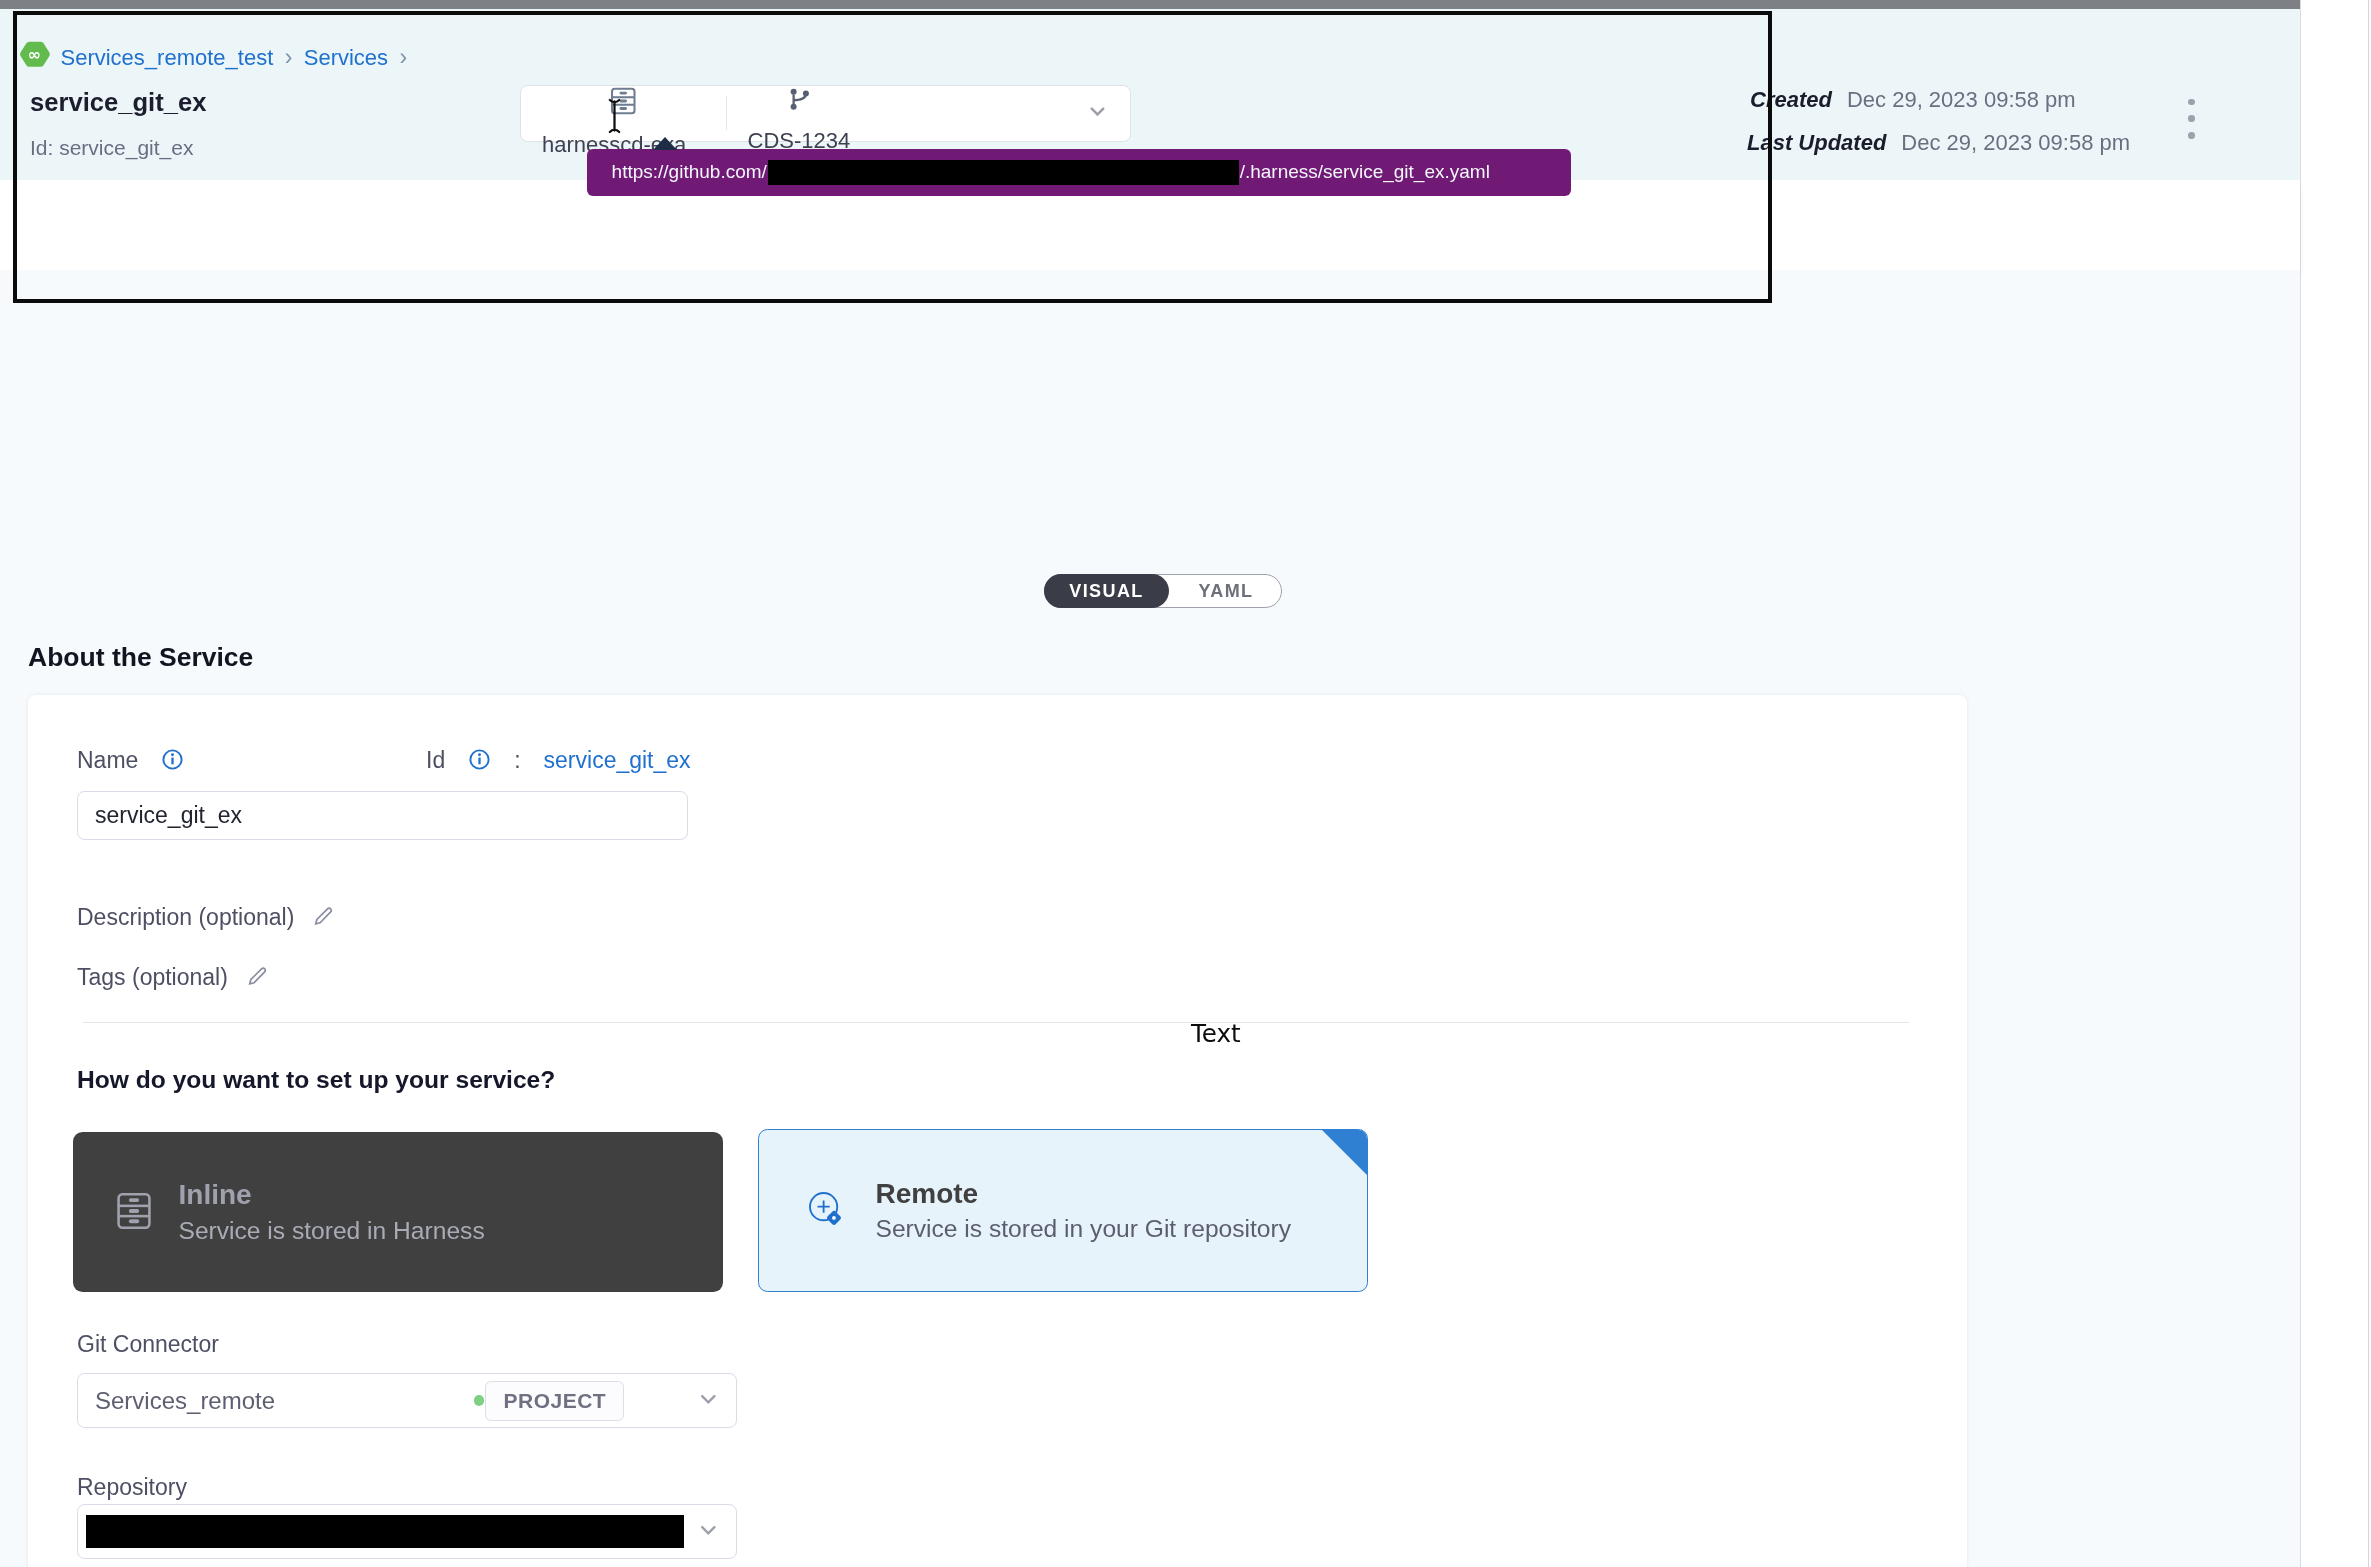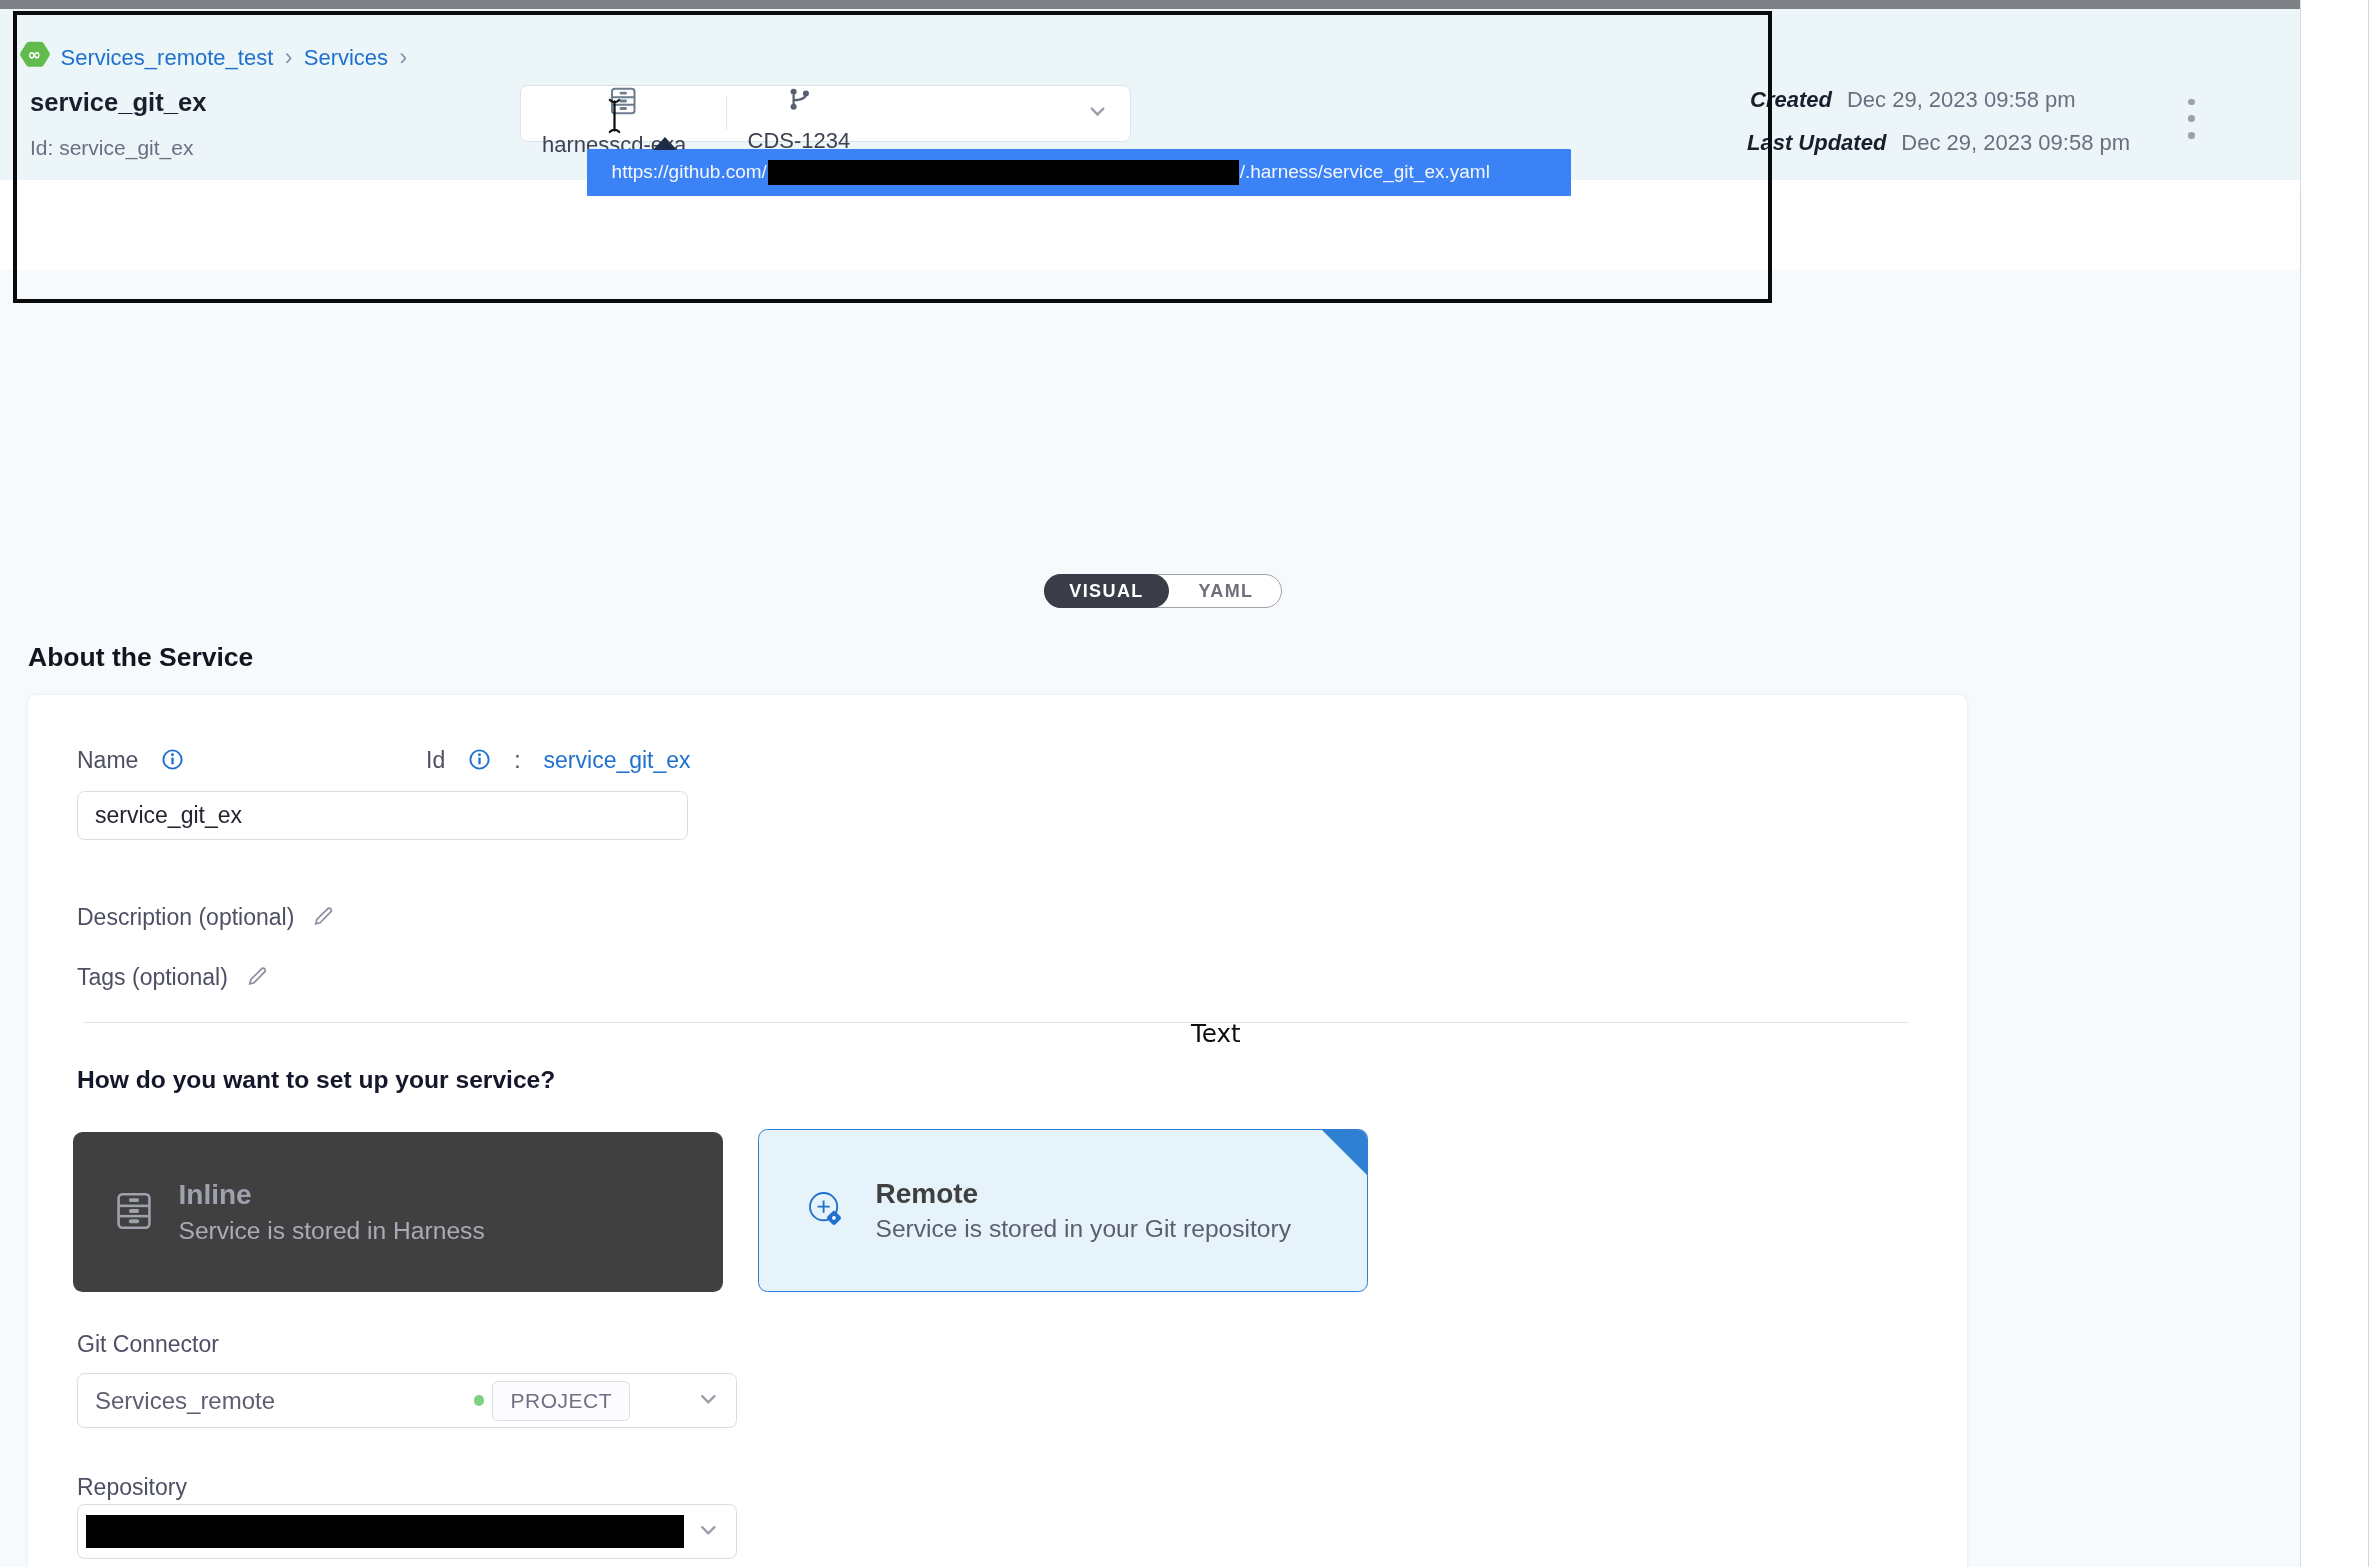--- a/index.html
+++ b/index.html
@@ -19,21 +19,21 @@
   .crumb-link{color:#2071ce;font-size:22px;}
   .crumb-sep{color:#7e93ab;font-size:23px;padding:0 1.9px;}
   #svc-title{left:30px;top:79px;font-size:25.6px;font-weight:700;color:#1c1e2e;}
   #svc-id{left:30px;top:127px;font-size:21px;color:#6b6d80;}
   
   #selector{left:520px;top:76px;width:609px;height:55px;background:#ffffff;border:0.9px solid #dde1e8;border-radius:7.6px;display:flex;align-items:center;}
   #selector .seg{display:flex;align-items:center;gap:13.2px;padding:0 21px;height:100%;flex-direction:column;}
   #selector .divider{width:0.9px;height:34px;background:#e2e5ea;}
   #selector .seltext{font-size:22px;color:#3f4152;}
   
-  #tooltip{left:587px;top:149px;width:984px;height:47px;background:#3b82f6;border-radius:1px;display:flex;align-items:center;padding:0 24.6px;box-sizing:border-box;z-index:46;}
+  #tooltip{left:587px;top:149px;width:984px;height:47px;background:#701a75;border-radius:6px;display:flex;align-items:center;padding:0 24.6px;box-sizing:border-box;z-index:46;}
   #tooltip .caret{position:absolute;left:66px;top:-12.3px;width:0;height:0;border-left:12.3px solid transparent;border-right:12.3px solid transparent;border-bottom:13.2px solid #1d2c47;}
   #tooltip .tiptext{color:#f4f7fb;font-size:19px;white-space:nowrap;}
   #tooltip .redact{display:inline-block;width:471px;height:25.6px;background:#000;vertical-align:middle;margin:0 0.9px;}
   
   .meta-row{display:flex;align-items:baseline;gap:15px;}
   .meta-label{font-size:22px;font-weight:700;color:#1b1d2c;font-style:italic;}
   .meta-value{font-size:22px;color:#6c6e80;}
   .kebab{display:flex;flex-direction:column;align-items:center;gap:10.4px;cursor:pointer;}
   .kebab i{width:6.6px;height:6.6px;border-radius:50%;background:#9ba1ad;display:block;}
   
@@ -280,21 +280,21 @@
             <div class="t1">Remote</div>
             <div class="t2">Service is stored in your Git repository</div>
           </span>
         </div>
       </div>
 
       <div class="abs fieldlabel" style="left:49px;top:636px;">Git Connector</div>
       <div class="dd-box" style="left:49px;top:678px;">
         <span class="dd-text">Services_remote</span>
         <span class="gdot" style="margin-left:199px;"></span>
-        <span class="scope-badge" style="margin-left:8px;">PROJECT</span>
+        <span class="scope-badge" style="margin-left:1px;font-weight:bold;">PROJECT</span>
         <span class="chev">
           <svg width="24.6" height="24.6" viewBox="0 0 24 24">
               <polyline points="6,9 12,15 18,9" fill="none" stroke="#9da0ab" stroke-width="2.4" stroke-linecap="round"></polyline>
             </svg>
         </span>
       </div>
 
       <div class="abs fieldlabel" style="left:49px;top:767px;margin-top:12px;">Repository</div>
       <div class="dd-box" style="left:49px;top:809px;">
         <span class="redactbar" style="margin-left:7.6px;width:598px;height:33px;"></span>

